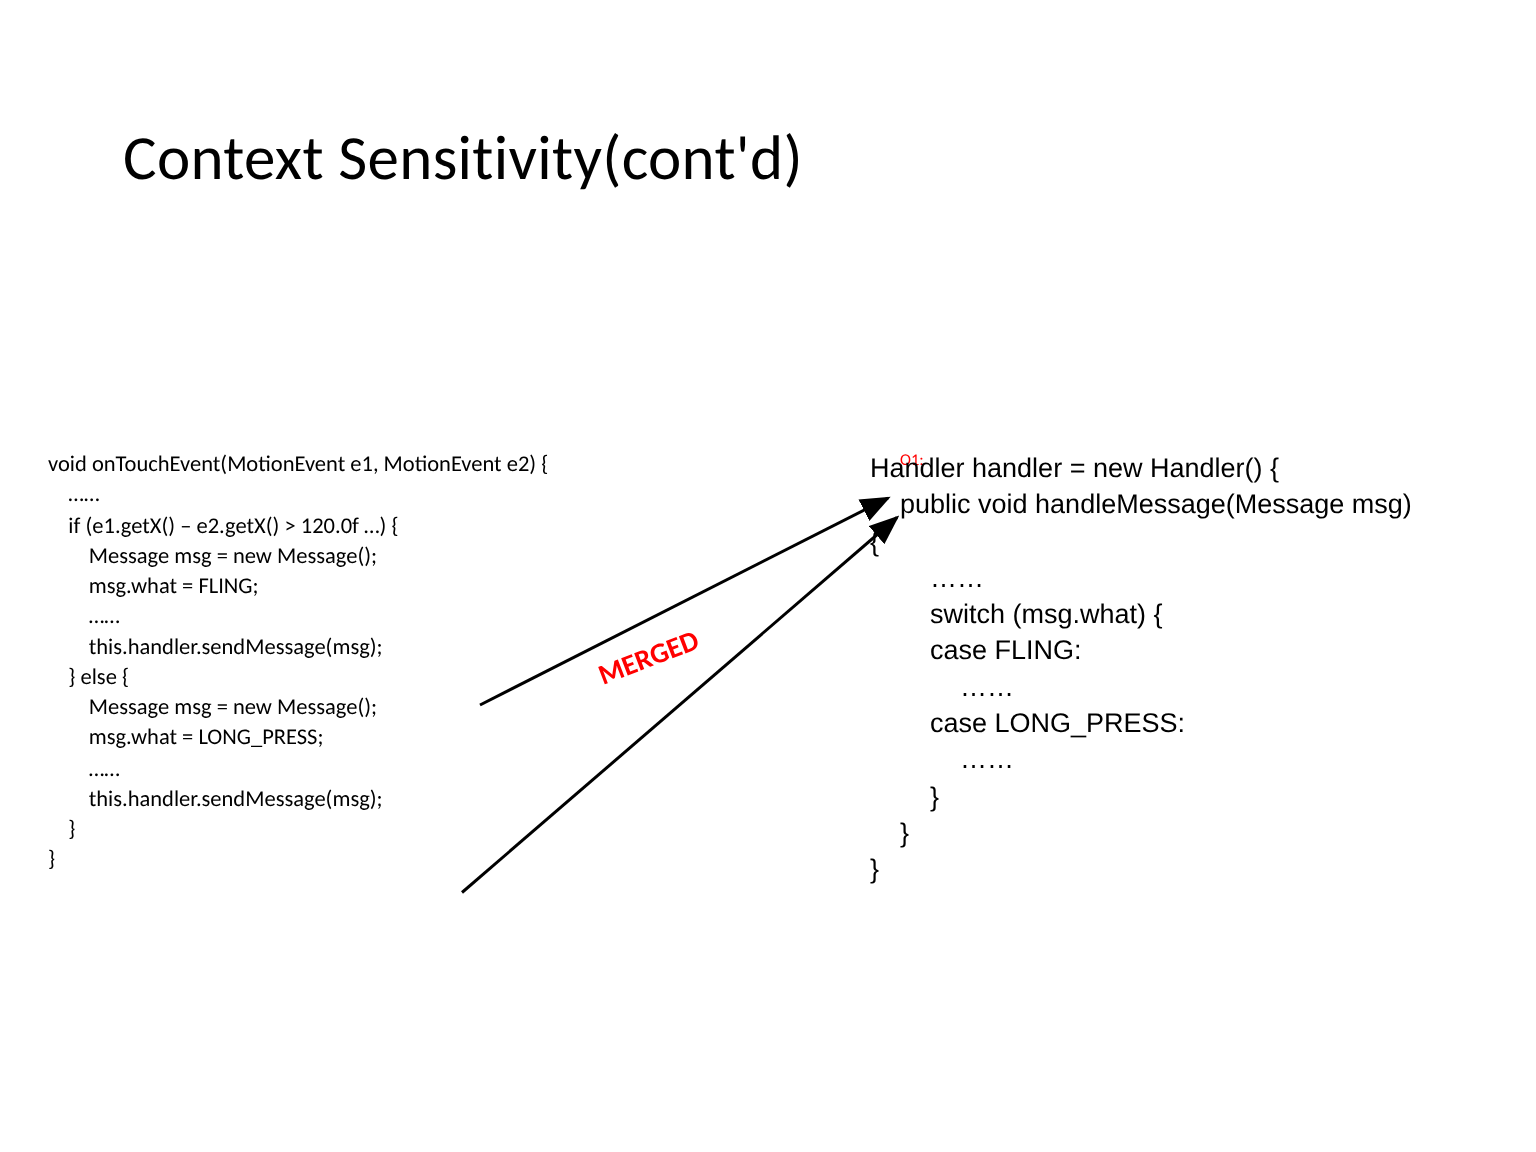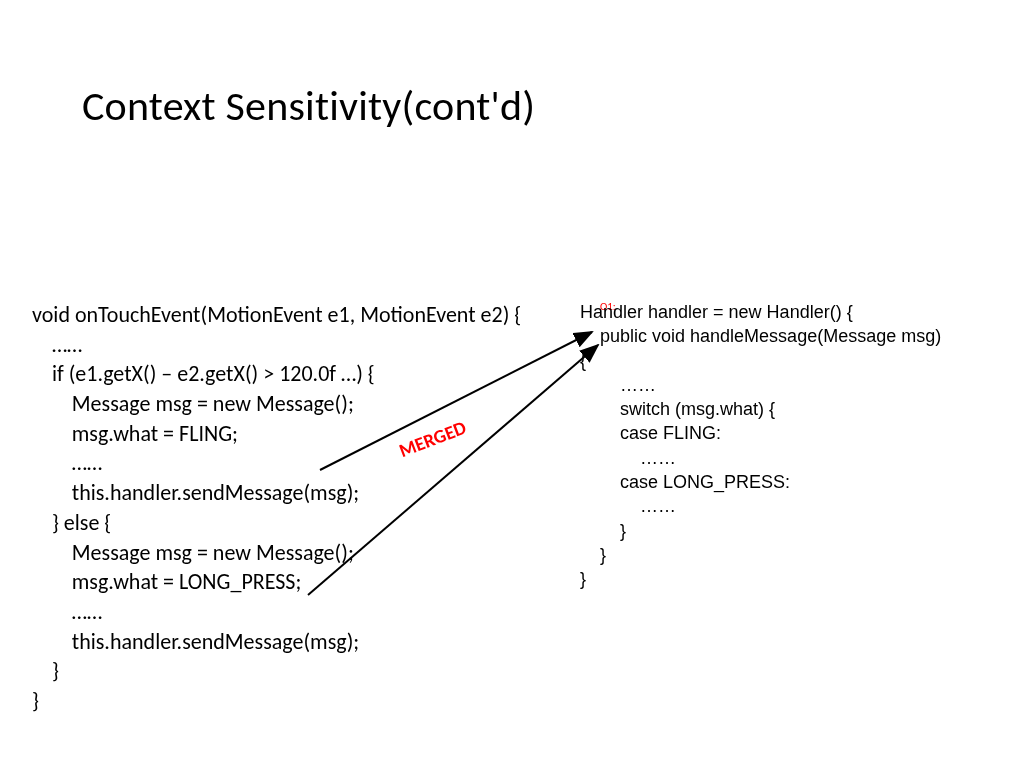--- a/index.html
+++ b/index.html
@@ -31,21 +31,21 @@
     top: 195px;
     font-size: 28px;
   }
   .bullet::before {
     content: "• ";
   }
   .code-left {
     position: absolute;
     left: 32px;
     top: 300px;
-    font-size: 22px;
+    font-size: 15px;
     line-height: 1.35;
     white-space: pre;
     font-family: "Calibri", "Segoe UI", Arial, sans-serif;
   }
   .code-right {
     position: absolute;
     left: 580px;
     top: 300px;
     font-size: 18px;
     line-height: 1.35;

